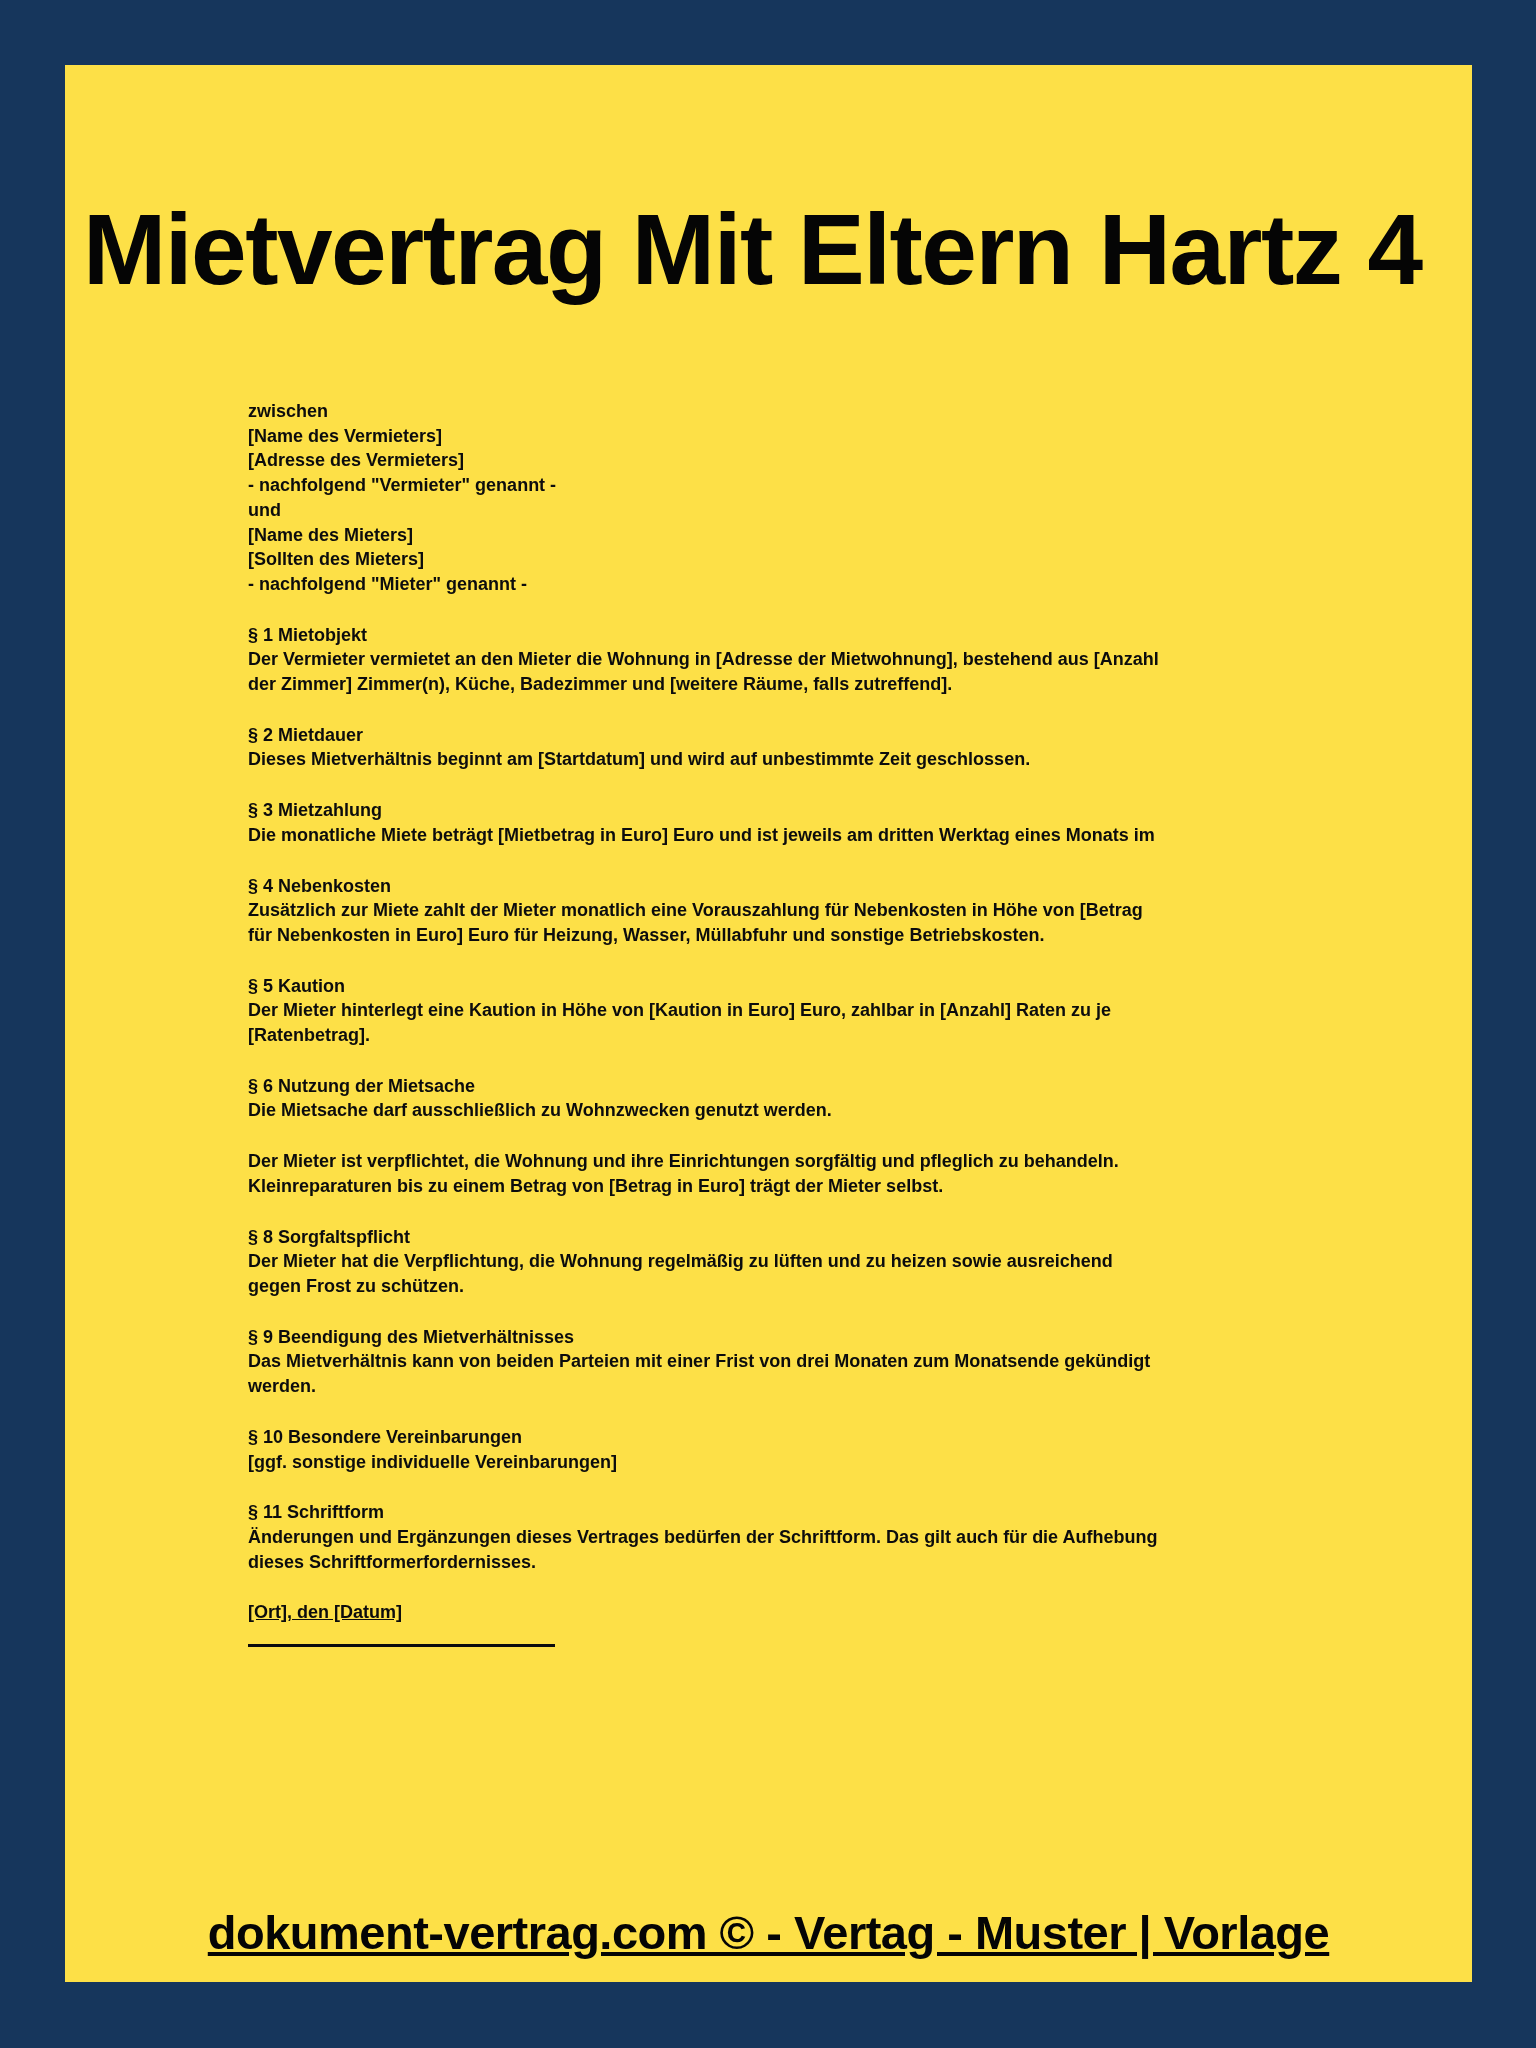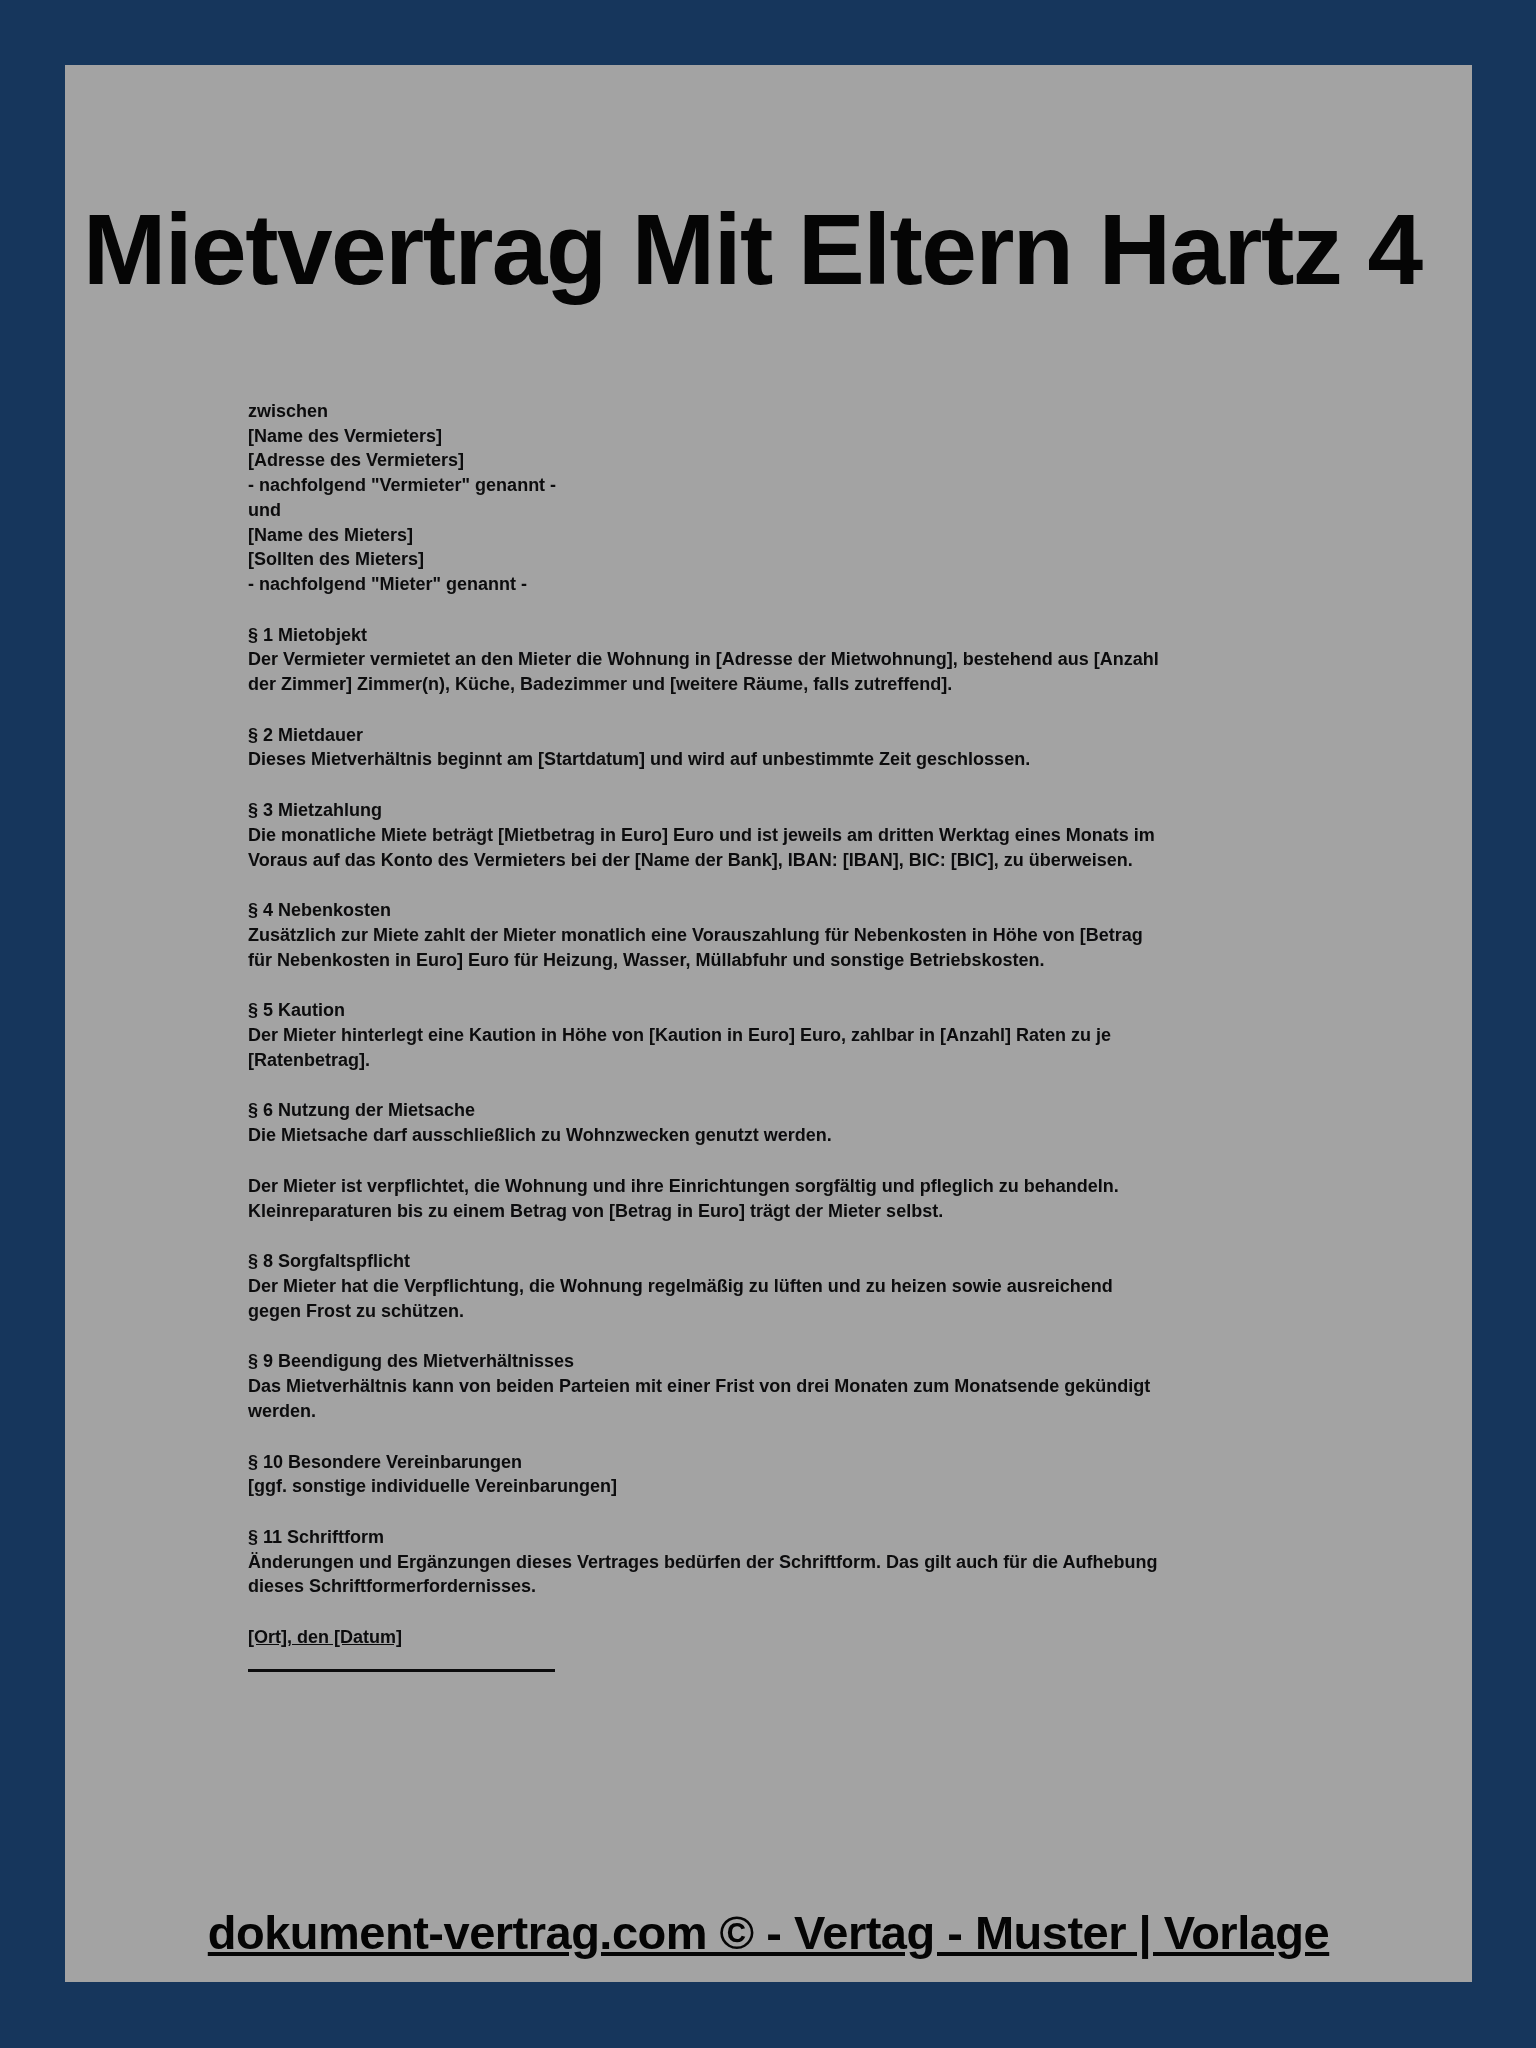--- a/index.html
+++ b/index.html
@@ -4,21 +4,21 @@
 <style>
   html,body{margin:0;padding:0;}
   body{
     width:1536px;height:2048px;position:relative;
     background:#16365c;
     font-family:"Liberation Sans","DejaVu Sans",sans-serif;
     overflow:hidden;
   }
   .page{
     position:absolute;left:65px;top:65px;width:1407px;height:1917px;
-    background:#a3a3a3;
+    background:#fde047;
     overflow:hidden;
   }
   .doc-title{
     margin:134px 0 0 18px;
     font-weight:bold;font-size:100px;line-height:1;
     letter-spacing:-1.5px;white-space:nowrap;
     color:#050505;
   }
   .content{
     margin:100px 40px 0 183px;
@@ -68,21 +68,20 @@
           <div class="line">Der Vermieter vermietet an den Mieter die Wohnung in [Adresse der Mietwohnung], bestehend aus [Anzahl</div>
           <div class="line">der Zimmer] Zimmer(n), Küche, Badezimmer und [weitere Räume, falls zutreffend].</div>
         </div>
         <div class="para">
           <div class="line">§ 2 Mietdauer</div>
           <div class="line">Dieses Mietverhältnis beginnt am [Startdatum] und wird auf unbestimmte Zeit geschlossen.</div>
         </div>
         <div class="para">
           <div class="line">§ 3 Mietzahlung</div>
           <div class="line">Die monatliche Miete beträgt [Mietbetrag in Euro] Euro und ist jeweils am dritten Werktag eines Monats im</div>
-          <div class="line">Voraus auf das Konto des Vermieters bei der [Name der Bank], IBAN: [IBAN], BIC: [BIC], zu überweisen.</div>
         </div>
         <div class="para">
           <div class="line">§ 4 Nebenkosten</div>
           <div class="line">Zusätzlich zur Miete zahlt der Mieter monatlich eine Vorauszahlung für Nebenkosten in Höhe von [Betrag</div>
           <div class="line">für Nebenkosten in Euro] Euro für Heizung, Wasser, Müllabfuhr und sonstige Betriebskosten.</div>
         </div>
         <div class="para">
           <div class="line">§ 5 Kaution</div>
           <div class="line">Der Mieter hinterlegt eine Kaution in Höhe von [Kaution in Euro] Euro, zahlbar in [Anzahl] Raten zu je</div>
           <div class="line">[Ratenbetrag].</div>

